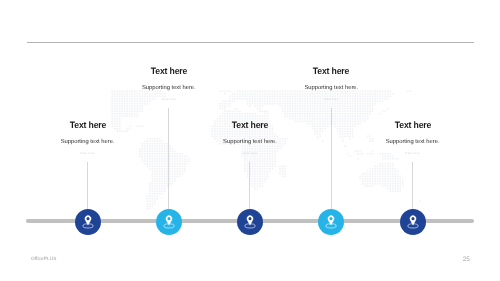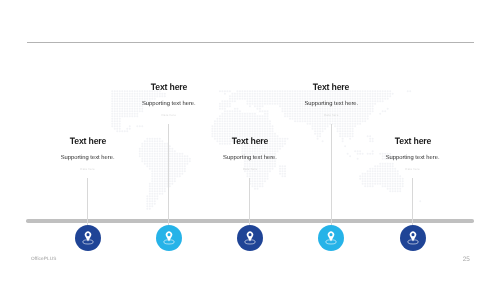--- a/index.html
+++ b/index.html
@@ -2,21 +2,21 @@
 <html><head>
 <meta charset="utf-8">
 <title>Timeline Slide</title>
 <style>
   html,body{margin:0;padding:0;}
   body{width:500px;height:281px;background:#fff;font-family:"Liberation Sans",sans-serif;overflow:hidden;-webkit-font-smoothing:antialiased;text-rendering:geometricPrecision;}
   #slide{position:relative;width:500px;height:281px;background:#ffffff;overflow:hidden;}
   #topdivider{position:absolute;left:27px;top:42px;width:447px;height:1.4px;background:#b3b3b3;}
   #worldmap{position:absolute;left:111px;top:88px;width:316.2px;height:127.5px;}
   #timeline-bar{position:absolute;left:26px;top:219.4px;width:448px;height:3.7px;background:#c0c0c0;border-radius:1.8px;}
-  .marker-col{position:absolute;top:16px;width:160px;height:258px;}
+  .marker-col{position:absolute;top:0;width:160px;height:258px;}
   .node{position:absolute;width:26px;height:26px;border-radius:50%;left:67px;top:208.7px;}
   .connector{position:absolute;width:1.1px;left:79.3px;background:#d8d8d8;}
   .txtblock{position:absolute;left:0;width:160px;text-align:center;}
   .title{font-size:9.3px;font-weight:bold;color:#1c1c1c;letter-spacing:-0.15px;line-height:10px;transform:scaleX(0.93);}
   .subtitle{font-size:5.8px;color:#2b2b2b;line-height:7px;margin-top:9px;}
   .caption{font-size:2.9px;color:#dadada;line-height:5px;margin-top:4.5px;letter-spacing:0.2px;}
   #footer-brand{position:absolute;left:31px;top:256.4px;font-size:4.7px;color:#9a9a9a;letter-spacing:0.1px;}
   #page-number{position:absolute;left:462.8px;top:256px;font-size:6.4px;color:#a8a8a8;}
 </style>
 </head>

